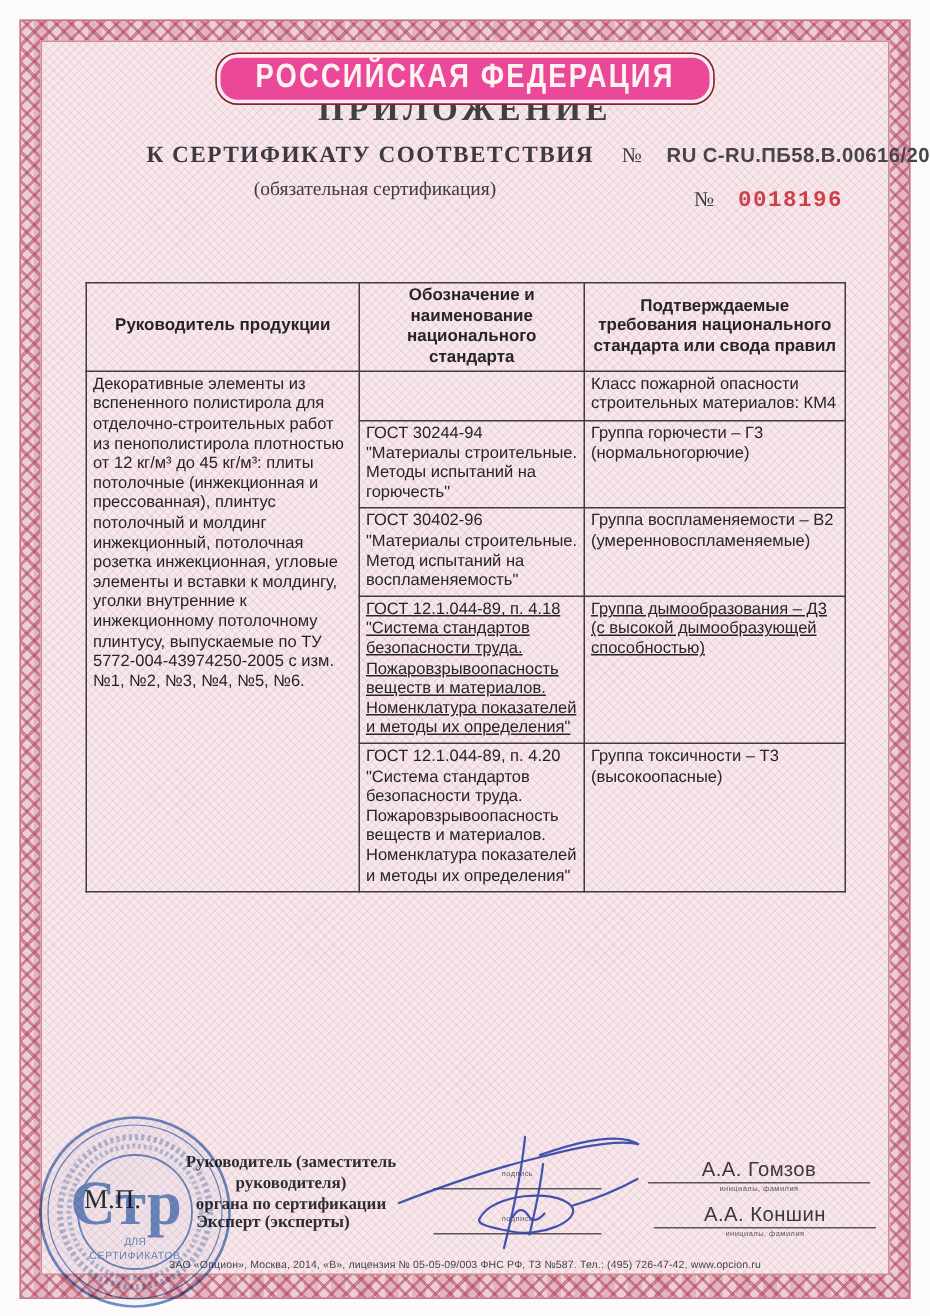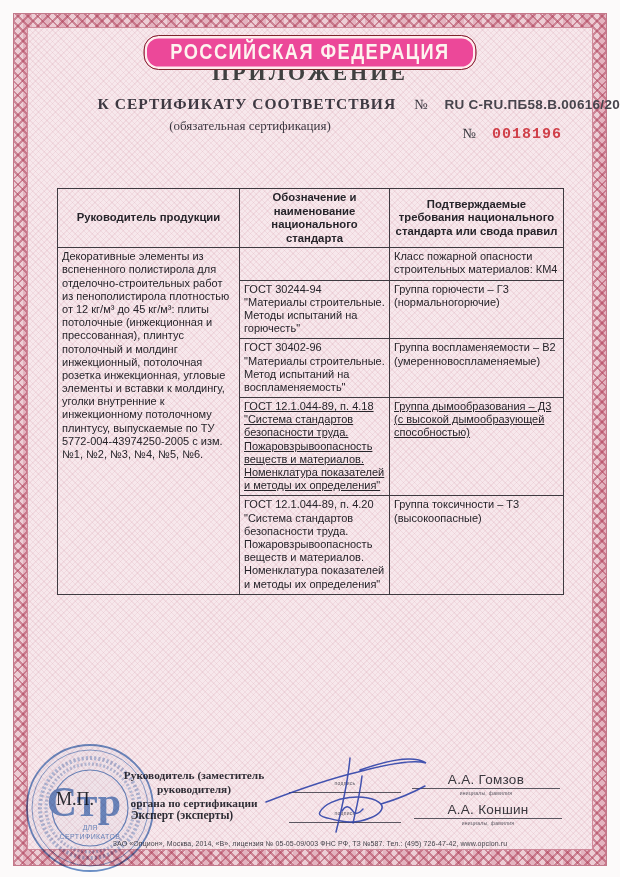--- a/index.html
+++ b/index.html
@@ -101,22 +101,22 @@
   .sig-line .cap {
     position:absolute; top:1px; left:0; right:0; text-align:center;
     font-size:5px; color:#5a5660; letter-spacing:.3px;
   }
   .sig1 { left:289px; top:779px; width:112px; height:14px; }
   .sig2 { left:289px; top:809px; width:112px; height:14px; }
   .name-block { position:absolute; width:148px; text-align:center; z-index:3; }
   .name-block .nm { font-size:13.5px; color:#3a383e; letter-spacing:.3px; }
   .name-block .ln { border-bottom:1px solid #5a5660; margin-top:1px; }
   .name-block .cap { font-size:5px; color:#5a5660; margin-top:1px; letter-spacing:.3px; }
-  .nb1 { left:412px; top:772px; }
-  .nb2 { left:414px; top:802px; }
+  .nb1 { left:432px; top:772px; }
+  .nb2 { left:436px; top:802px; }
   .footer-line {
     position:absolute; left:40px; right:40px; top:840px; text-align:center; z-index:3;
     font-size:7px; color:#45434b; letter-spacing:.1px;
   }
   .stamp { position:absolute; left:24px; top:742px; z-index:4; opacity:.82; mix-blend-mode:multiply; }
   .autograph { position:absolute; left:262px; top:750px; z-index:5; }
 </style>
 </head>
 <body>
 

